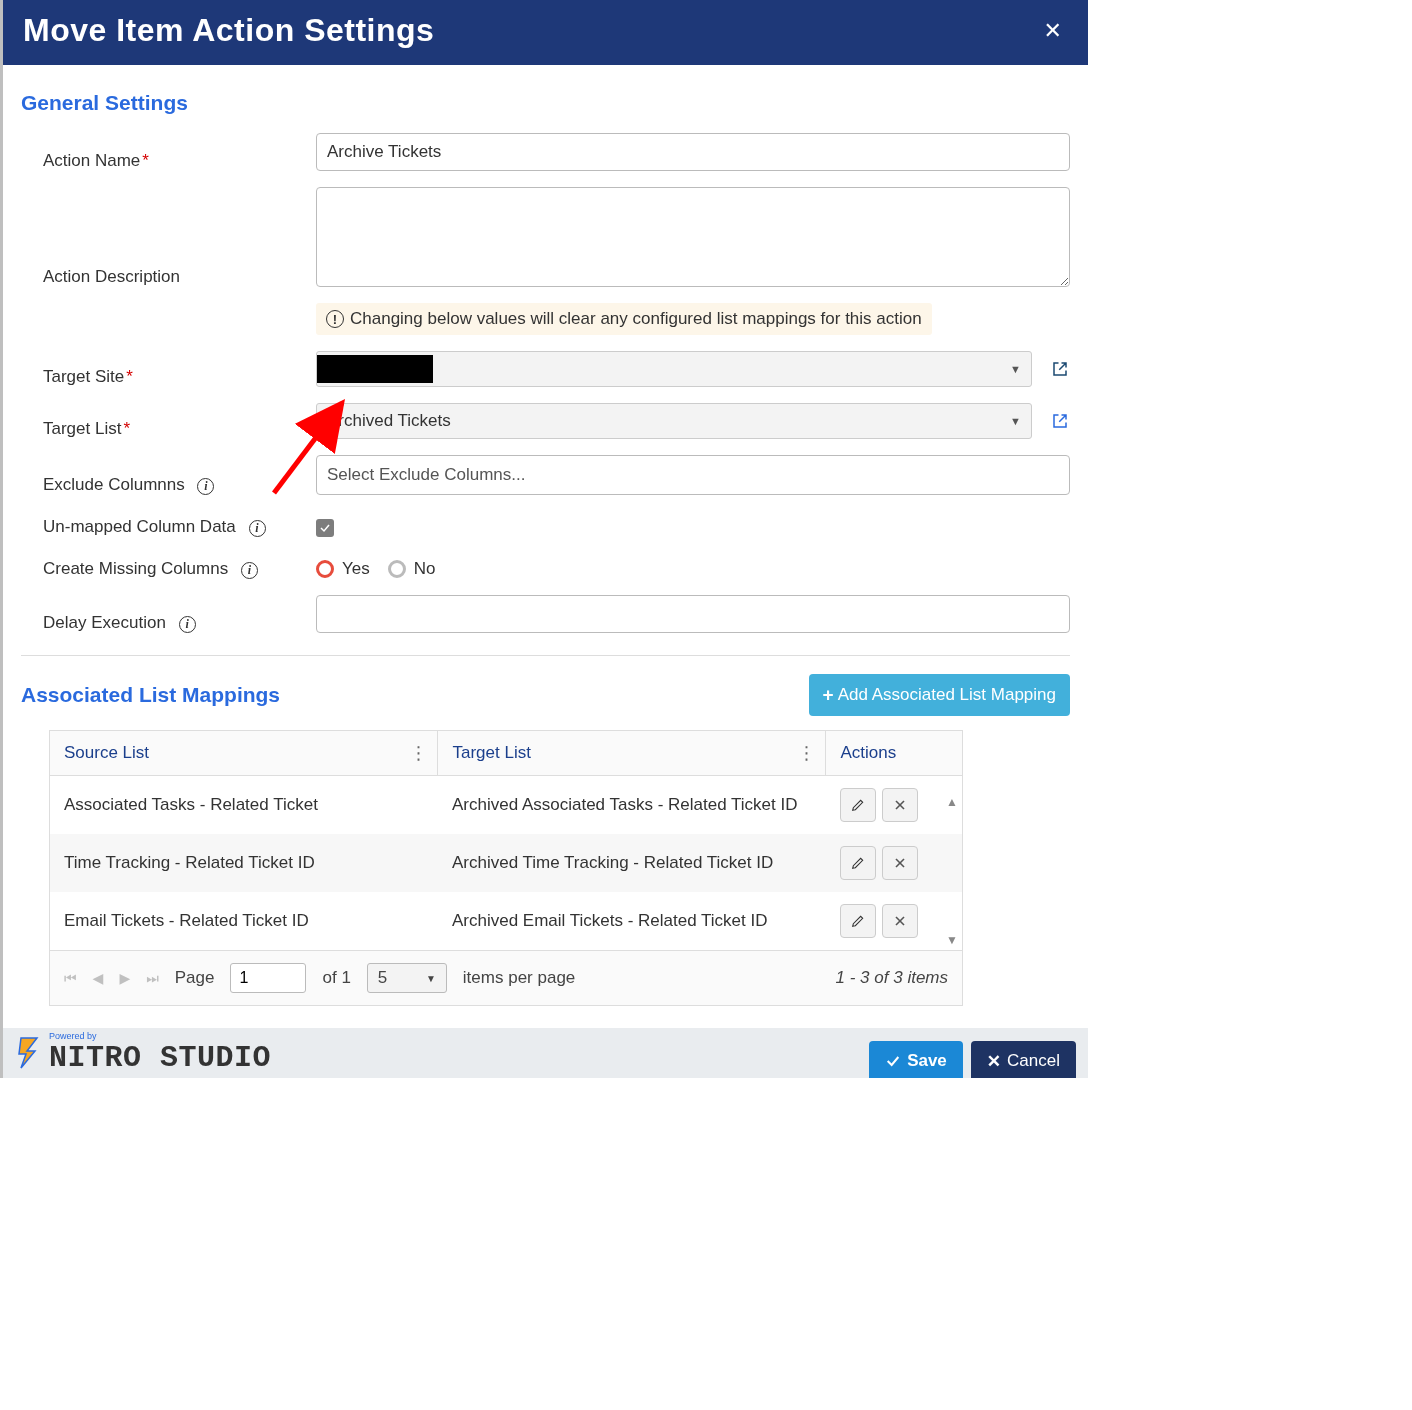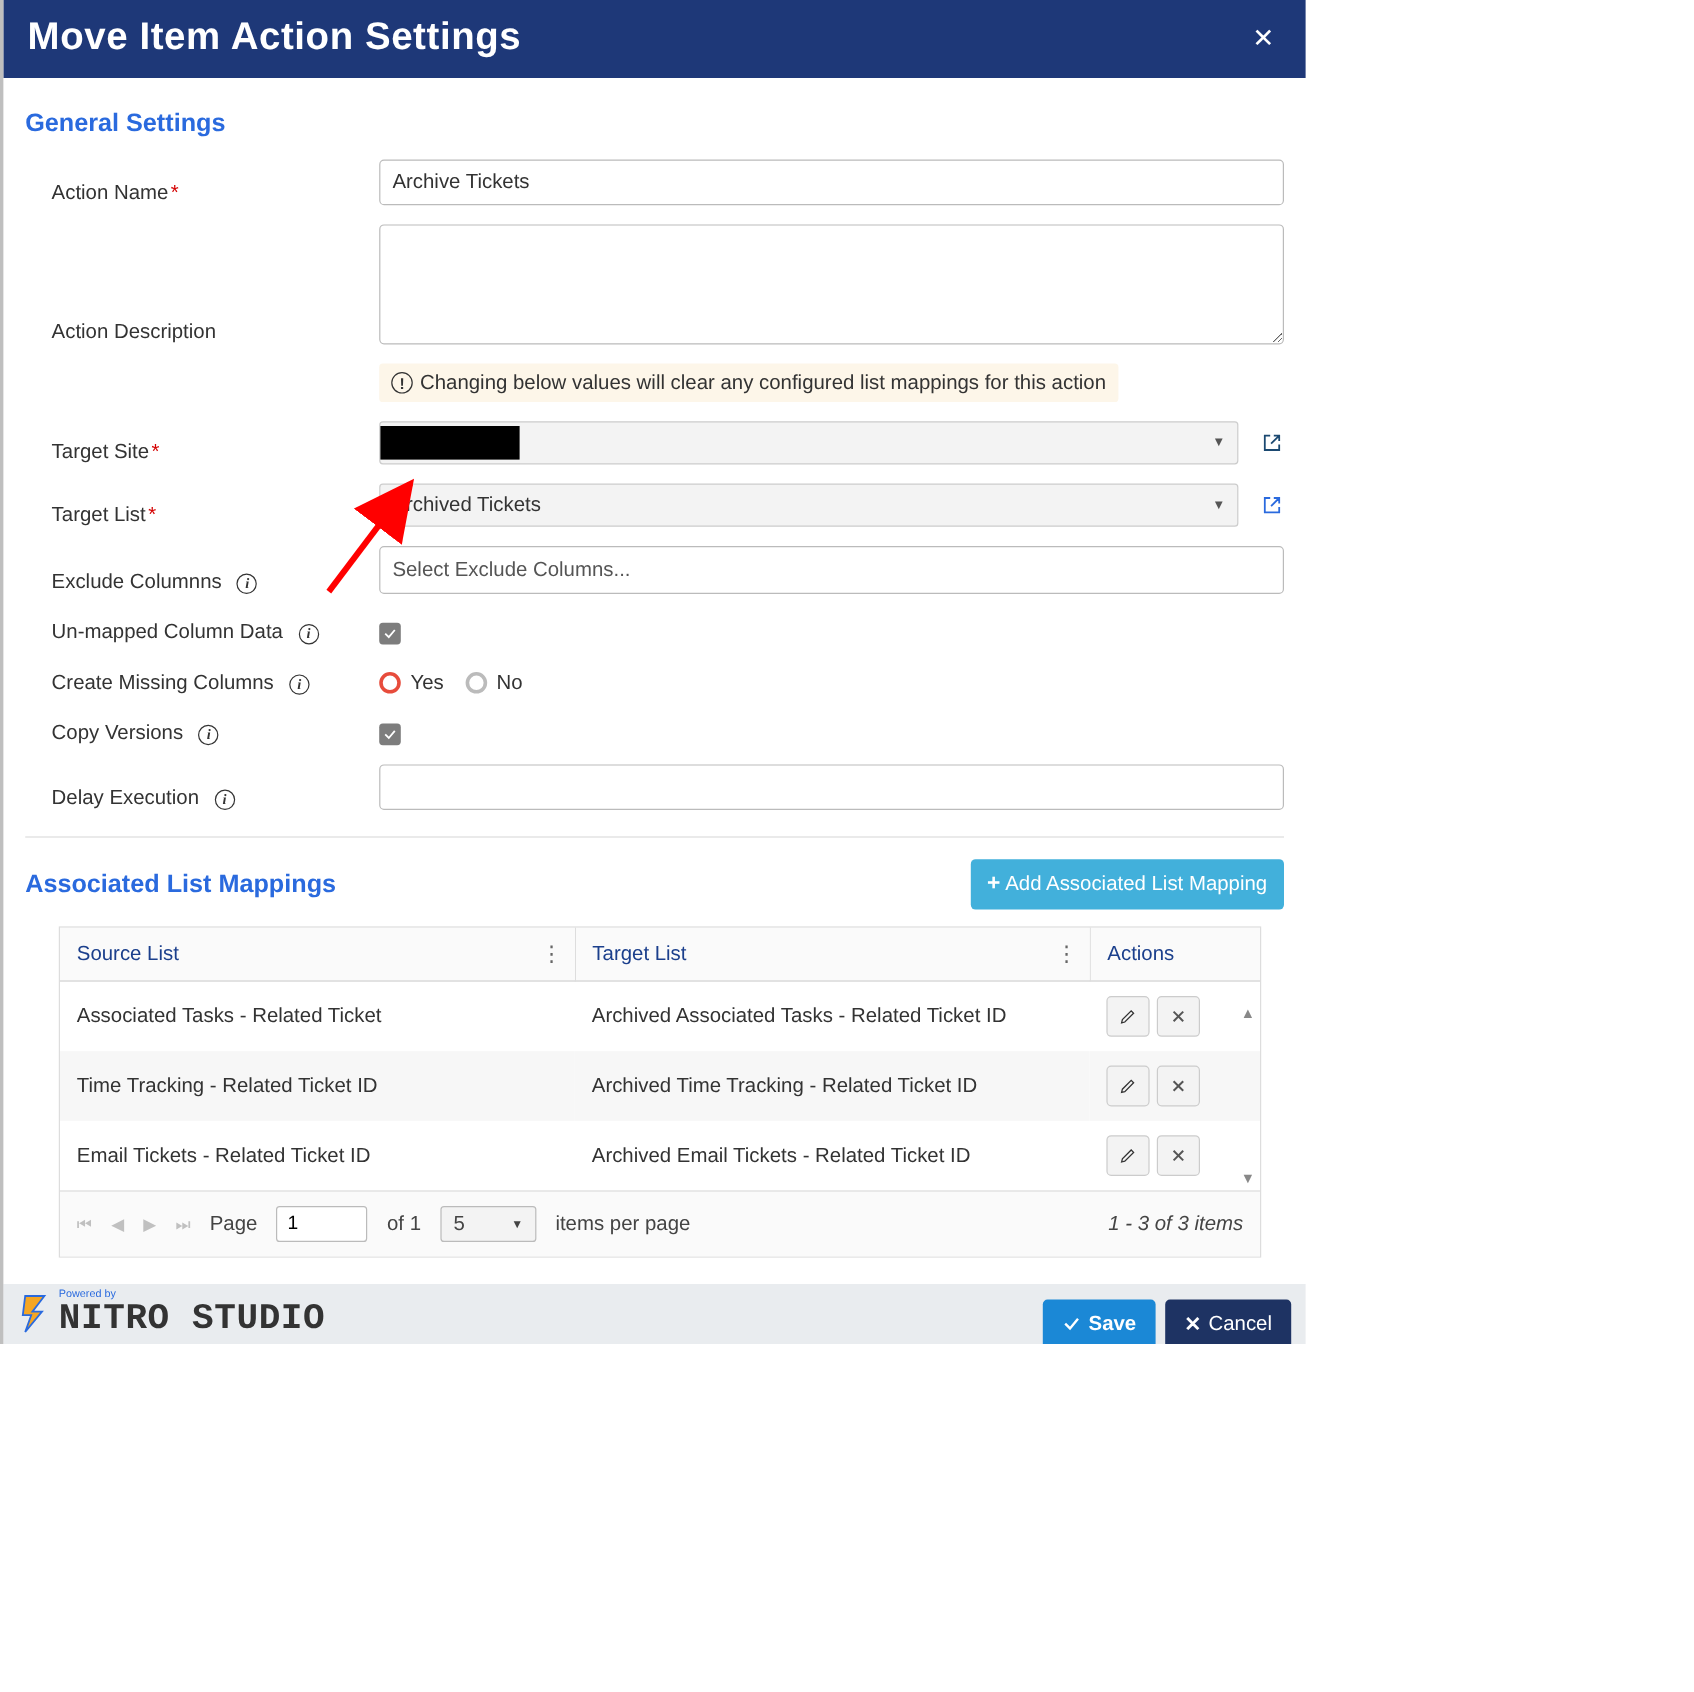--- a/index.html
+++ b/index.html
@@ -1,20 +1,20 @@
 <!DOCTYPE html>
 <html><head>
 <meta charset="utf-8">
 <style>
   * { box-sizing: border-box; }
   html, body { margin:0; padding:0; font-family: Arial, Helvetica, sans-serif; color:#333; font-size:17px; }
   body { width:1412px; height:1410px; position:relative; }
 
   .modal { width:1088px; border-left:3px solid #bfbfbf; position:relative; }
-  .modal-header { background:#1e3878; color:#fff; display:flex; align-items:flex-end; justify-content:space-between; padding:12px 20px 16px 20px; }
+  .modal-header { background:#1e3878; color:#fff; display:flex; align-items:center; justify-content:space-between; padding:12px 20px 16px 20px; }
   .modal-header h1 { margin:0; font-size:32px; font-weight:600; letter-spacing:0.5px; }
   .close-x { font-size:22px; cursor:pointer; padding:4px 6px; }
 
   .modal-body { padding:26px 18px 22px 18px; background:#fff; }
 
   .section-title { color:#2a6ade; font-size:21px; font-weight:600; margin:0 0 18px 0; }
 
   .form-row { display:flex; align-items:flex-end; margin-bottom:16px; }
   .form-row .label { width:295px; padding-top:6px; font-size:17px; color:#333; flex-shrink:0; padding-left:22px; }
   .form-row .control { flex:1; display:flex; align-items:center; }
@@ -44,21 +44,21 @@
 
   .chk { width:18px; height:18px; background:#7d7d7d; border-radius:3px; display:inline-flex; align-items:center; justify-content:center; cursor:pointer; }
   .chk svg { width:12px; height:12px; stroke:#fff; stroke-width:3; fill:none; }
 
   .divider { border:none; border-top:1px solid #ddd; margin:22px 0 18px 0; }
 
   .assoc-header { display:flex; align-items:center; justify-content:space-between; margin-bottom:14px; }
   .btn-add-mapping { background:#42b0db; color:#fff; border:none; border-radius:4px; padding:10px 14px; font-size:17px; cursor:pointer; display:inline-flex; align-items:center; }
   .btn-add-mapping .plus { font-size:19px; font-weight:bold; margin-right:4px; }
 
-  .grid { border:1px solid #ddd; margin:0 0 0 28px; width:1002px; position:relative; }
+  .grid { border:1px solid #ddd; margin:0 0 0 28px; width:914px; position:relative; }
   .grid table { width:100%; border-collapse:collapse; }
   .grid th { text-align:left; font-weight:normal; color:#1b3f8c; padding:12px 14px; background:#fafafa; border-bottom:1px solid #ddd; position:relative; font-size:17px; }
   .grid th .dots { position:absolute; right:10px; top:50%; transform:translateY(-50%); font-size:18px; color:#666; cursor:pointer; }
   .grid td { padding:12px 14px; font-size:17px; color:#333; border-bottom:0; }
   .grid tbody tr:nth-child(even) { background:#f7f7f7; }
   .grid .actions-cell { display:flex; gap:6px; }
   .icon-btn { width:36px; height:34px; border:1px solid #ccc; border-radius:4px; background:#f3f3f3; display:inline-flex; align-items:center; justify-content:center; cursor:pointer; }
   .icon-btn svg { width:16px; height:16px; }
   .x-svg { stroke:#555; stroke-width:2.5; }
   .grid th.col-src { width:424px; border-right:1px solid #ddd; }
@@ -203,33 +203,20 @@
             <span>Yes</span>
           </span>
           <span class="radio">
             <span class="dot"></span>
             <span>No</span>
           </span>
         </div>
       </div>
     </div>
 
-    <div class="form-row">
-      <div class="label">
-        <span>Copy Versions</span>
-        <span class="info-icon">i</span>
-      </div>
-      <div class="control">
-        <span class="chk">
-          <svg viewBox="0 0 24 24">
-              <polyline points="4 12 10 18 20 6"></polyline>
-            </svg>
-        </span>
-      </div>
-    </div>
 
     <div class="form-row">
       <div class="label">
         <span>Delay Execution</span>
         <span class="info-icon">i</span>
       </div>
       <div class="control">
         <input type="text" class="txt" value="" style="">
       </div>
     </div>

